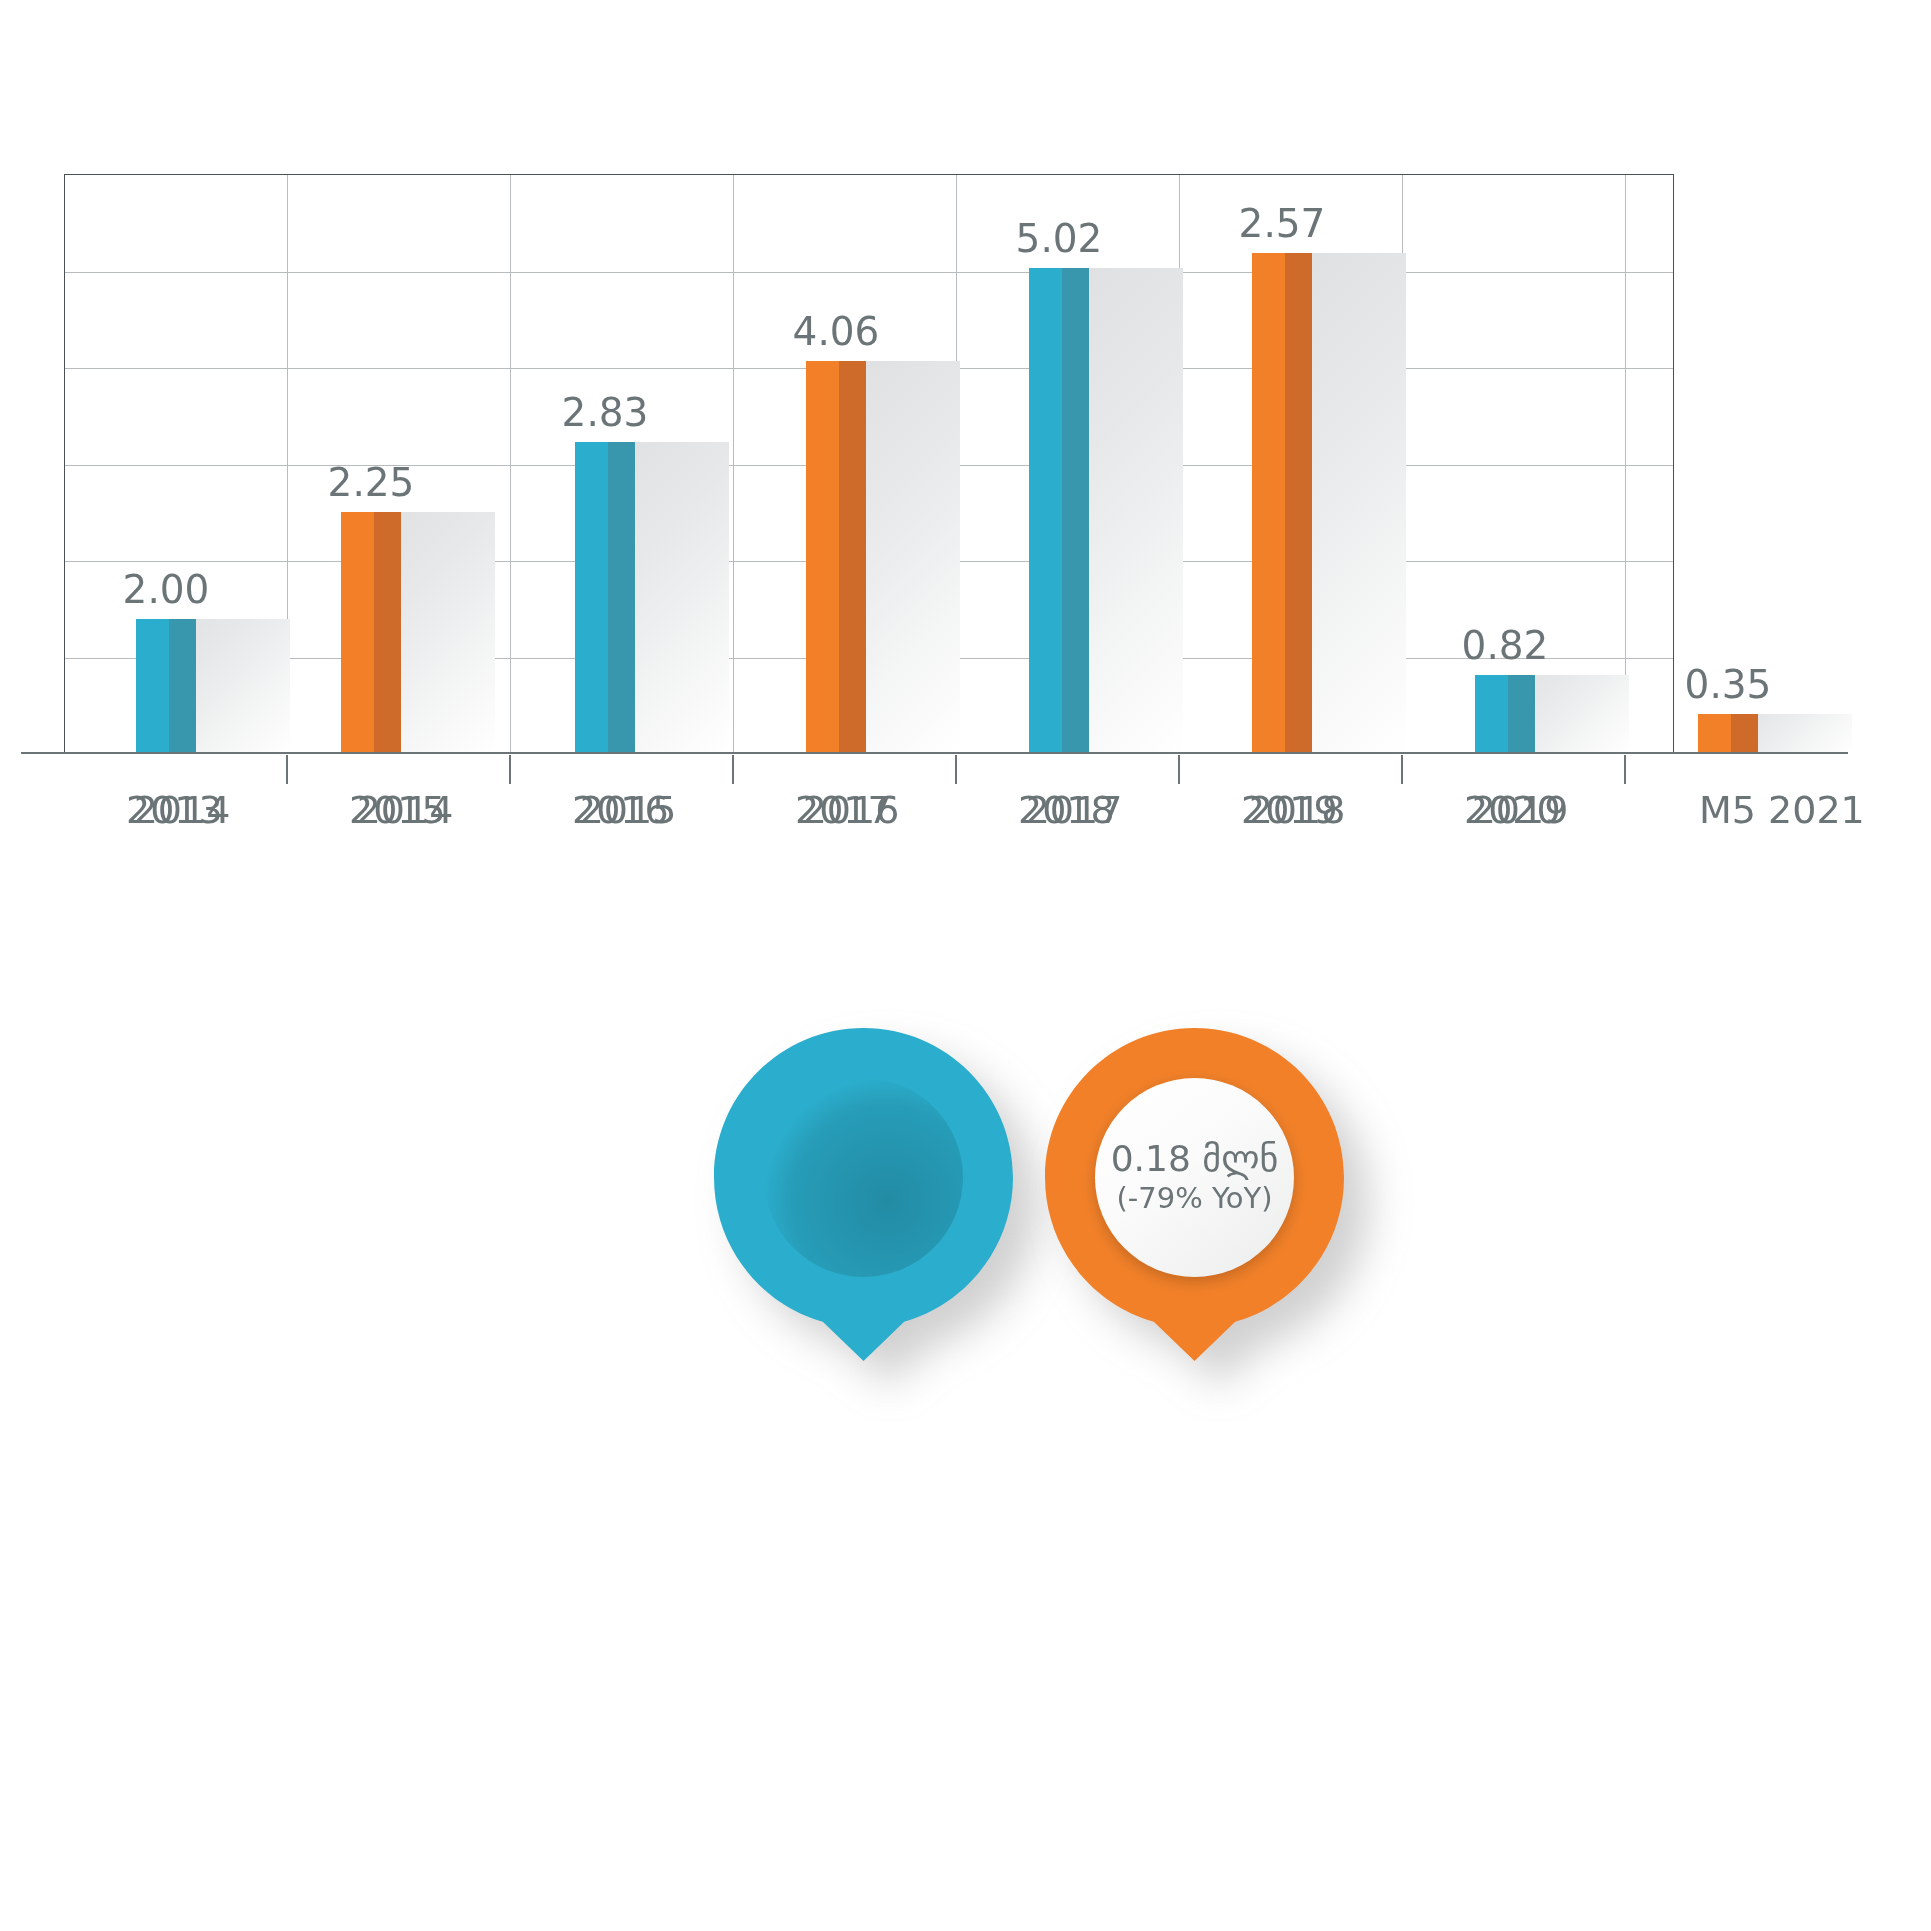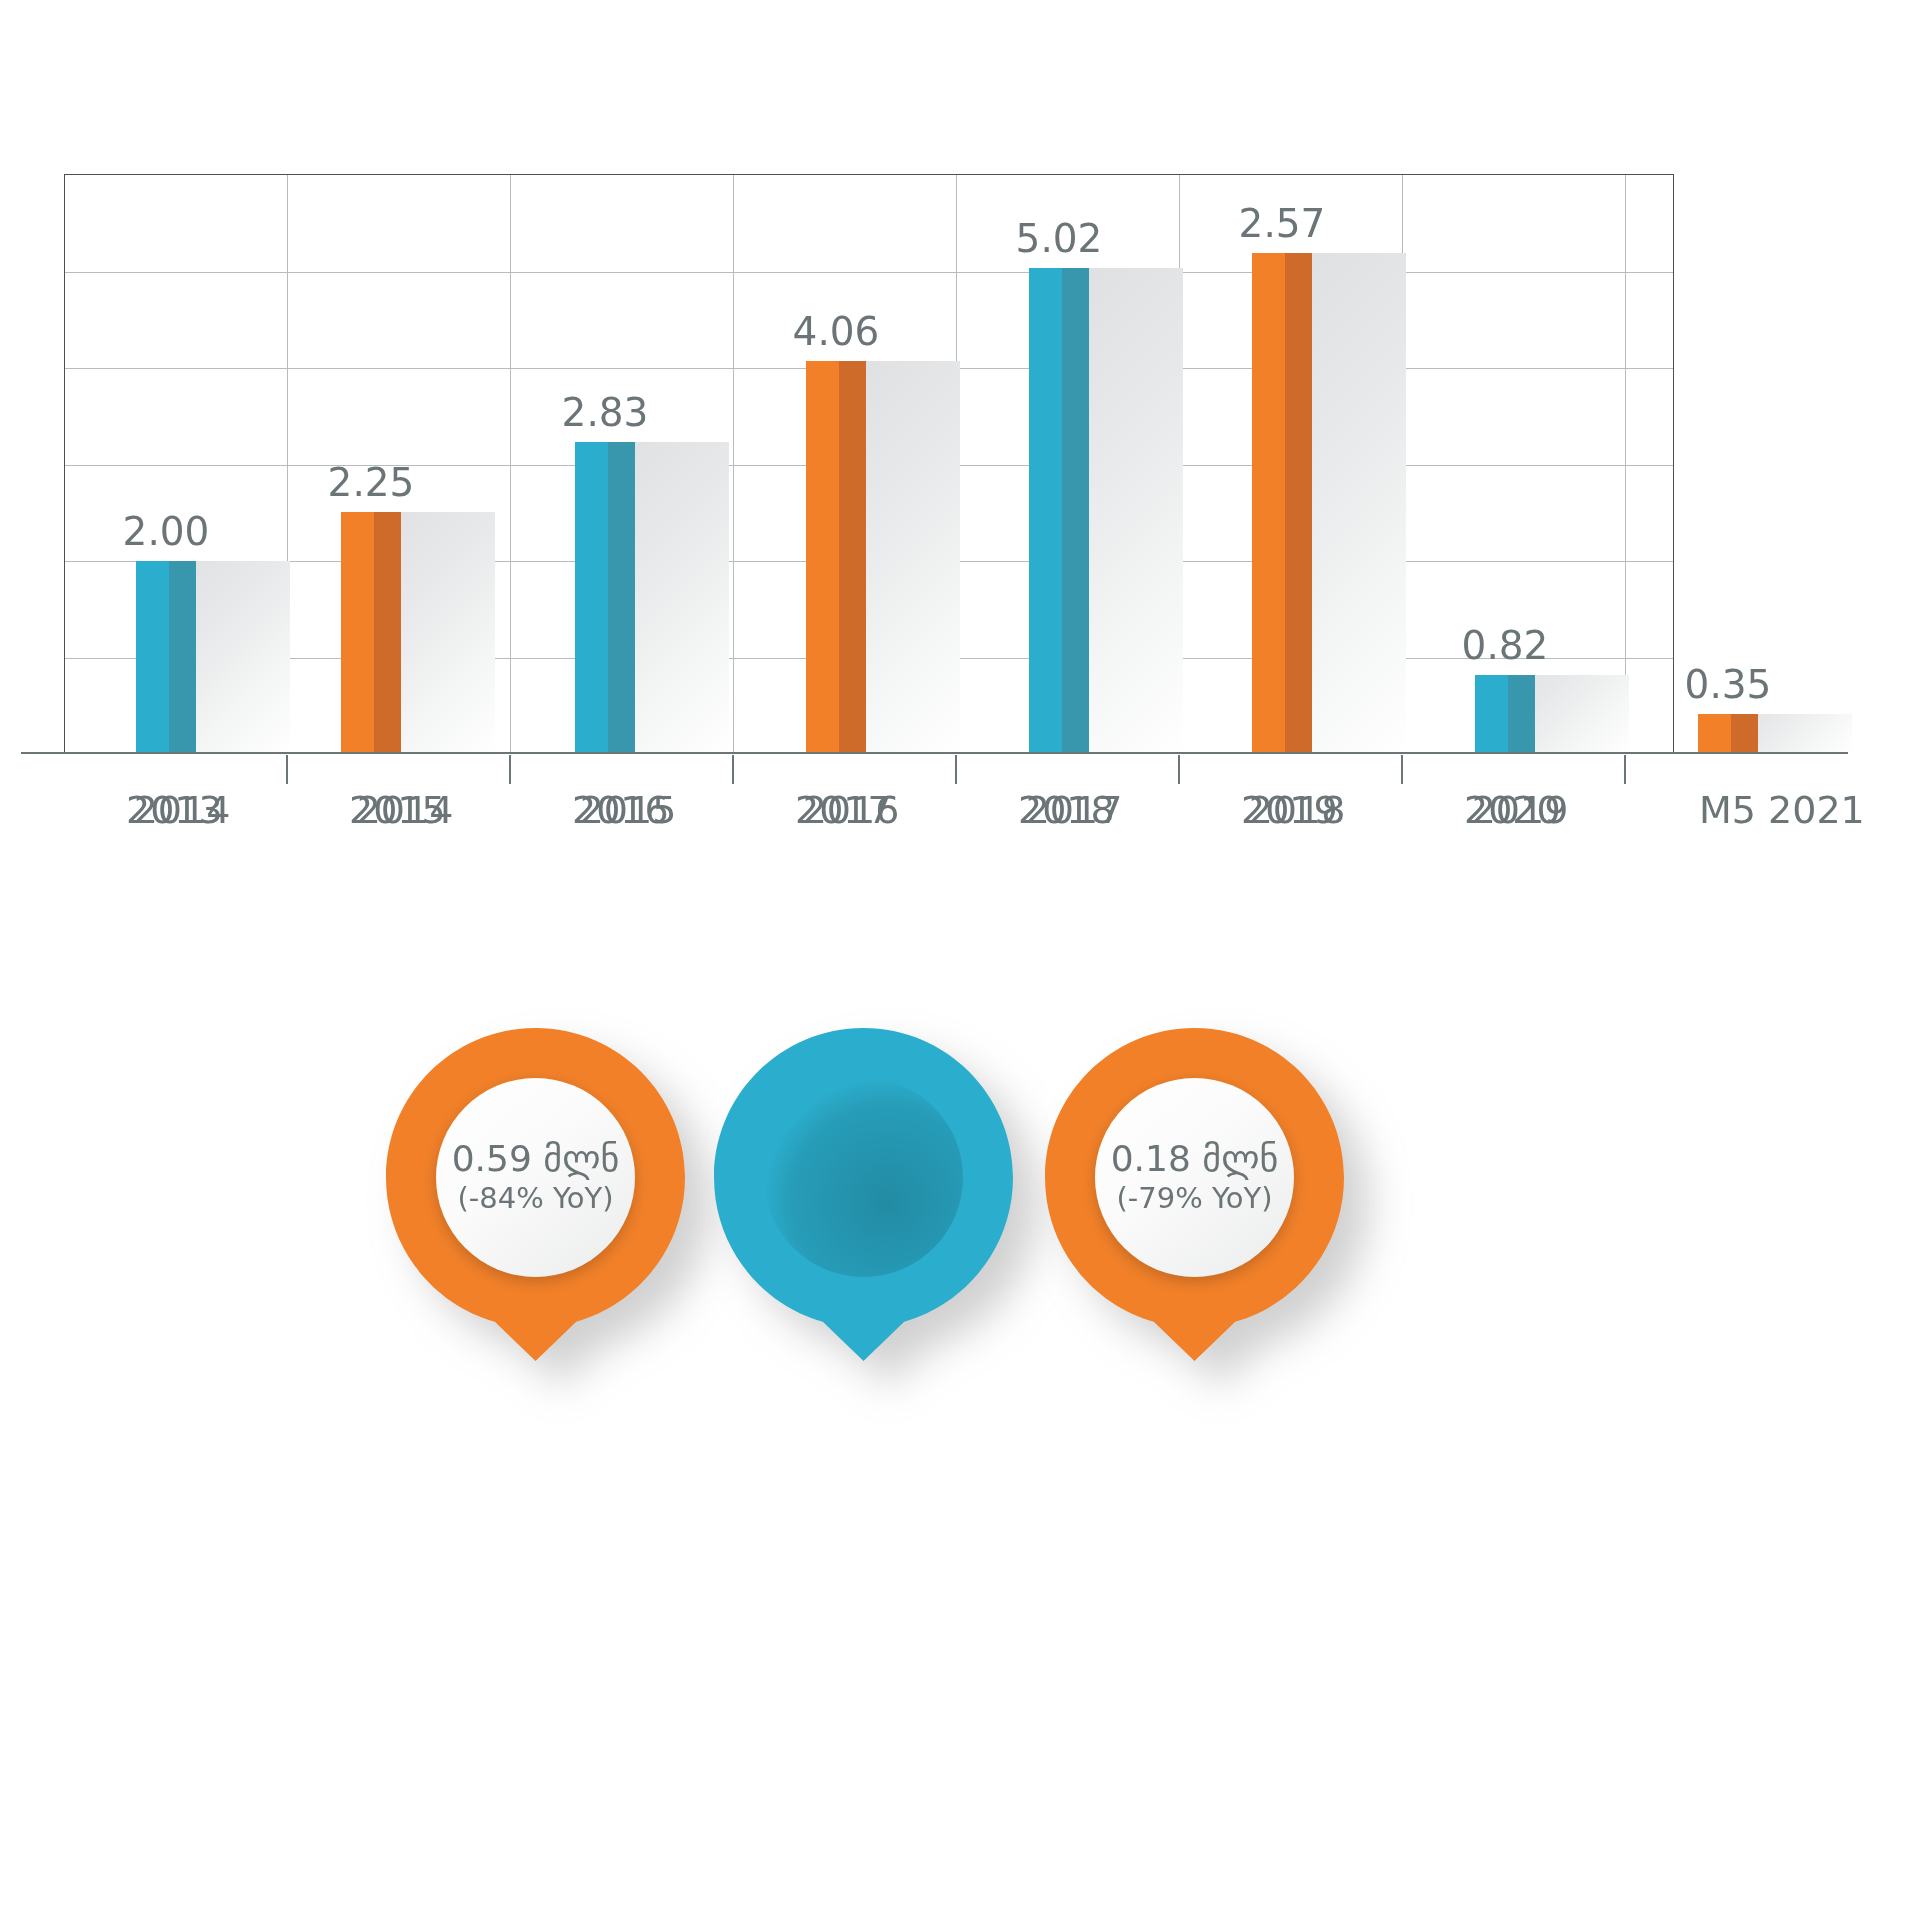--- a/index.html
+++ b/index.html
@@ -58,21 +58,21 @@
     <div class="hgrid" style="top:483px"></div>
 
     <div class="vgrid" style="left:222px"></div>
     <div class="vgrid" style="left:445px"></div>
     <div class="vgrid" style="left:668px"></div>
     <div class="vgrid" style="left:891px"></div>
     <div class="vgrid" style="left:1114px"></div>
     <div class="vgrid" style="left:1337px"></div>
     <div class="vgrid" style="left:1560px"></div>
 
-    <div class="bar-wrap" style="left:71px;width:154px;height:193px">
+    <div class="bar-wrap" style="left:71px;width:154px;height:135px">
       <div class="bar-shadow"></div>
       <div class="bar-body" style="width:60px">
         <div class="bar-face" style="width:33px;background:#2BAECD"></div>
         <div class="bar-side" style="width:27px;background:#3897AD"></div>
       </div>
       <div class="bar-label" style="left:30px;top:-52px">2.00</div>
     </div>
 
     <div class="bar-wrap" style="left:276px;width:154px;height:242px">
       <div class="bar-shadow"></div>
@@ -176,32 +176,20 @@
     <span class="a">2020</span>
     <span class="b" style="left:7.7px">2019</span>
   </div>
   <div class="xlab" style="left:1699px;width:212px;">
     <span class="a">M5 2021</span>
   </div>
 </div>
 
 <div id="pin-section">
 
-  <div class="pin" style="left:386px;top:43px">
-    <div class="pin-drop">
-      <svg width="299" height="333" viewBox="0 0 310 345">
-        <path d="M155 0 C69.4 0 0 69.4 0 155 C0 226 47.7 286 112.8 304.4 L155 345 L197.2 304.4 C262.3 286 310 226 310 155 C310 69.4 240.6 0 155 0 Z" fill="#F18029"></path>
-      </svg>
-    </div>
-    <div class="pin-inner-shade"></div>
-    <div class="pin-inner">
-      <div class="pin-val">0.59 მლნ</div>
-      <div class="pin-sub">(-84% YoY)</div>
-    </div>
-  </div>
 
   <div class="pin" style="left:714px;top:43px">
     <div class="pin-drop">
       <svg width="299" height="333" viewBox="0 0 310 345">
         <path d="M155 0 C69.4 0 0 69.4 0 155 C0 226 47.7 286 112.8 304.4 L155 345 L197.2 304.4 C262.3 286 310 226 310 155 C310 69.4 240.6 0 155 0 Z" fill="#2BAECD"></path>
       </svg>
     </div>
     <div class="pin-inner-shade"></div>
   </div>
 

